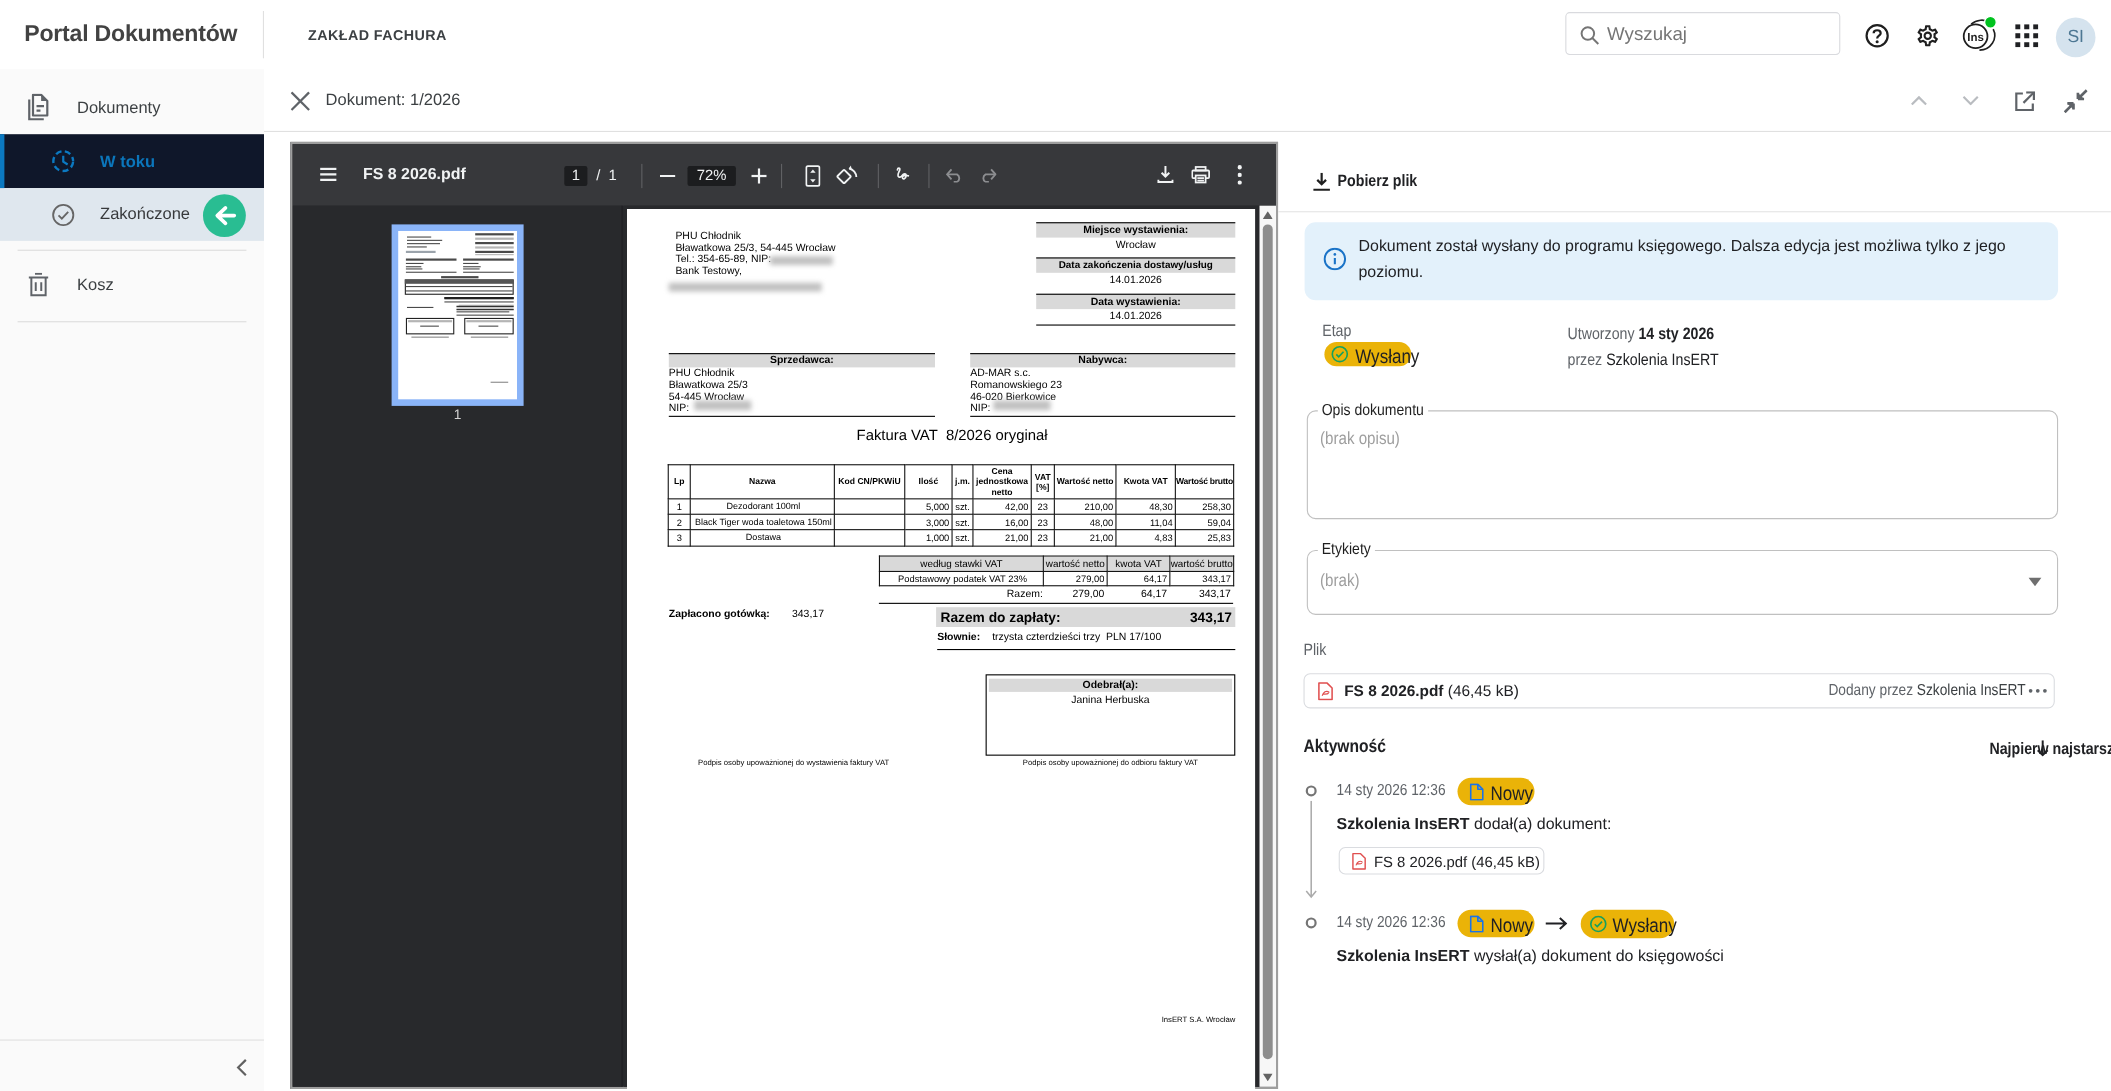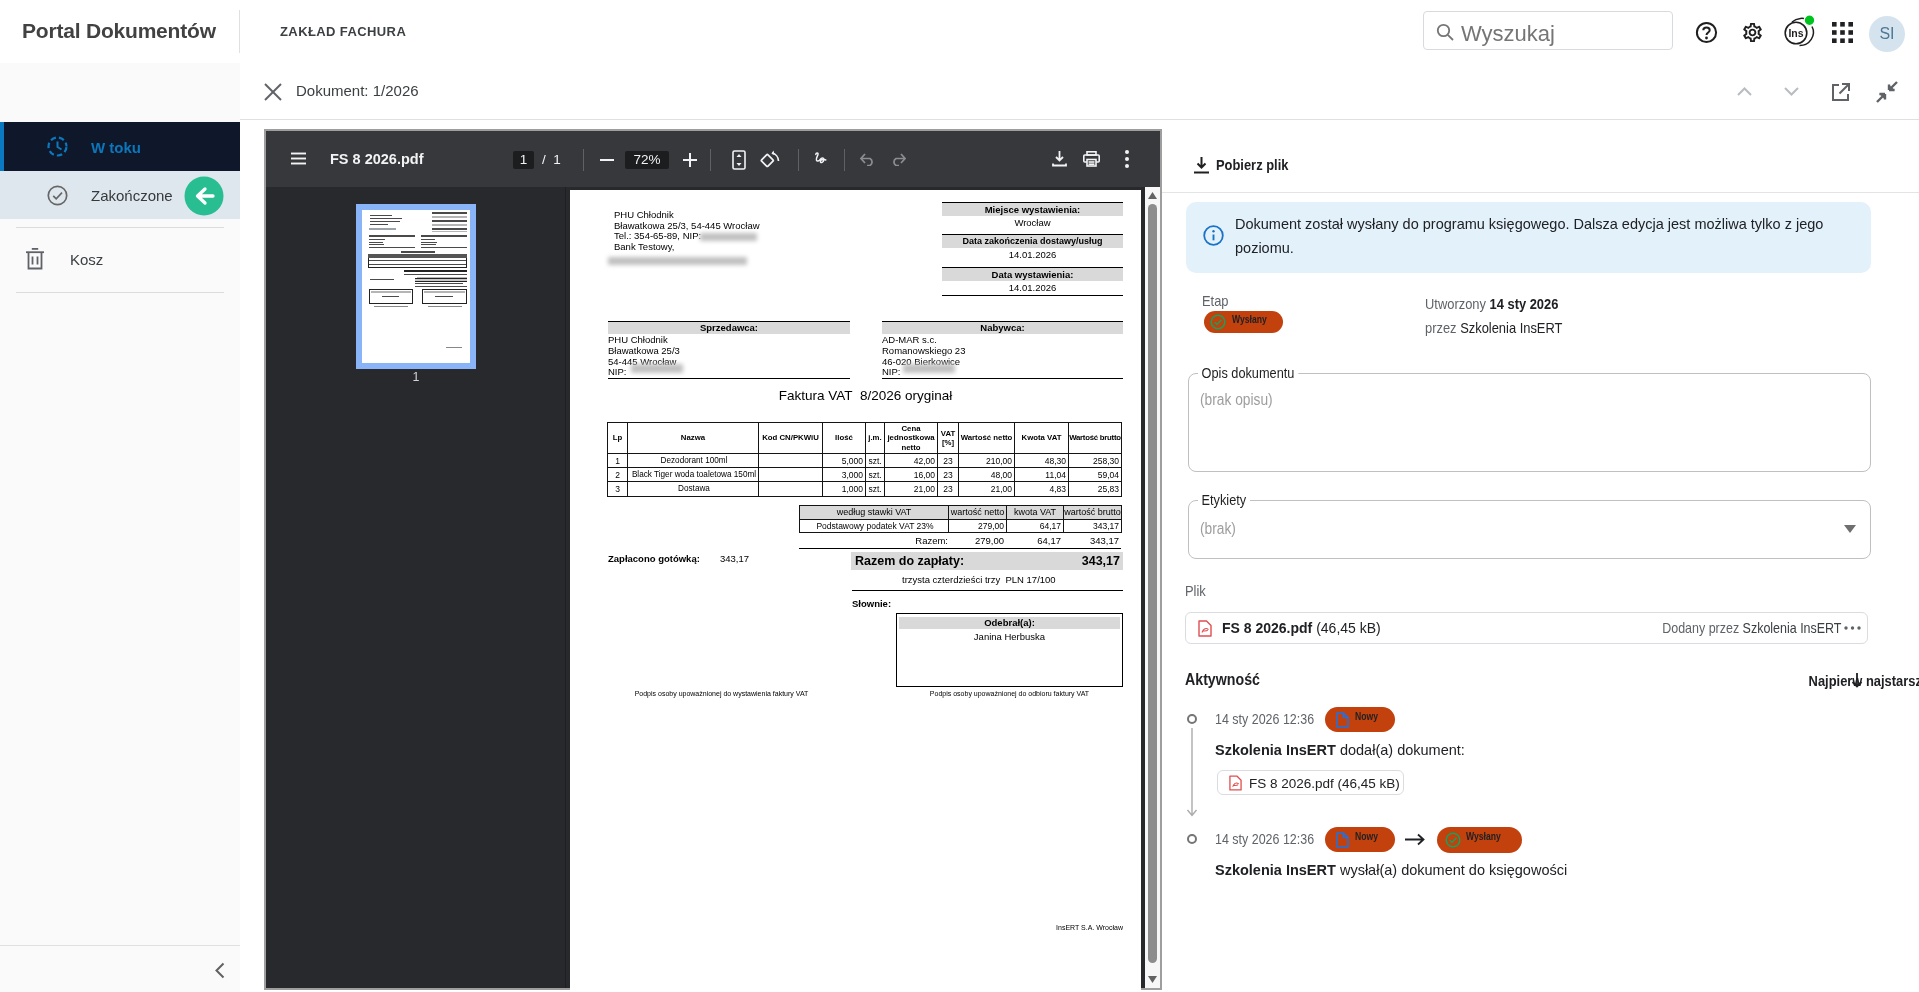--- a/index.html
+++ b/index.html
@@ -6,21 +6,21 @@
   * { margin:0; padding:0; box-sizing:border-box; }
   html,body { width:1919px; height:992px; overflow:hidden; background:#fff;
     font-family:"Liberation Sans", sans-serif; }
   .abs { position:absolute; }
   
   #topbar { position:absolute; left:0; top:0; width:1919px; height:63px; background:#fff; }
   #logo { position:absolute; left:22px; top:19px; font-size:21px; font-weight:700; color:#424242; letter-spacing:-0.2px;}
   #topdiv { position:absolute; left:239px; top:10px; width:1px; height:43px; background:#e0e0e0; }
   #company { position:absolute; left:280px; top:24px; font-size:13px; font-weight:700; color:#3c4043; letter-spacing:0.4px; }
   #search { position:absolute; left:1423px; top:11px; width:250px; height:39px; border:1px solid #d9dade; border-radius:4px; background:#fff; }
-  #search span { position:absolute; left:37px; top:9px; font-size:22px; color:#757575; }
+  #search span { position:absolute; left:37px; top:9px; font-size:17px; color:#757575; }
   
   #sidebar { position:absolute; left:0; top:63px; width:240px; height:929px; background:#fafafa; }
   .srow { position:absolute; left:0; width:240px; font-size:15px; color:#3c4043; }
   #row-dok  { top:12px;  height:46px; }
   #row-wtoku { top:59px; height:49px; background:#0f172a; }
   #row-zak  { top:108px; height:48px; background:#dfe7ee; }
   #row-kosz { top:173px; height:46px; }
   .srow .lbl { position:absolute; left:70px; top:50%; transform:translateY(-50%); font-weight:500; }
   #row-wtoku .lbl { left:91px; color:#0b76bb; font-weight:700; }
   #row-zak .lbl { left:91px; font-weight:400; color:#37393b;}
@@ -61,21 +61,21 @@
   #vtbl tr td { height:13.5px; }
   td.r { text-align:right; padding-right:2px; }
   td.l { text-align:center; padding-left:2px; }
   #itbl td.l { font-size:8.2px; }
   td.c { text-align:center; }
   
   .gray { color:#5f6368; }
   .sx { display:inline-block; transform:scaleX(0.86); transform-origin:0 50%; white-space:nowrap; }
   .sxr { display:inline-block; transform:scaleX(0.86); transform-origin:100% 50%; white-space:nowrap; }
   .dark { color:#202124; }
-  .pill { position:absolute; background:#c2410c; border-radius:13px; font-size:10px; color:#202124;font-weight:bold; }
+  .pill { position:absolute; background:#eab308; border-radius:13px; font-size:18px; color:#202124; }
   .fieldset { position:absolute; border:1px solid #c0c0c0; border-radius:8px; }
   .fieldset > .flabel { position:absolute; left:9px; top:-9px; background:#fff; padding:0 4px; font-size:14.5px; color:#1f1f1f; transform:scaleX(0.88); transform-origin:0 50%; }
 </style>
 </head>
 <body>
 
 <div id="topbar">
   <div id="logo">Portal Dokumentów</div>
   <div id="topdiv"></div>
   <div id="company">ZAKŁAD FACHURA</div>
@@ -114,20 +114,30 @@
       <rect x="16.4" y="8.2" width="4.6" height="4.6"></rect>
     <rect x="0" y="16.4" width="4.6" height="4.6"></rect>
       <rect x="8.2" y="16.4" width="4.6" height="4.6"></rect>
       <rect x="16.4" y="16.4" width="4.6" height="4.6"></rect>
   </svg>
 
   <div class="abs" style="left:1869px;top:16px;width:36px;height:36px;border-radius:50%;background:#d5e3ee;text-align:center;line-height:36px;font-size:16px;font-weight:500;color:#4d7793;">SI</div>
 </div>
 
 <div id="sidebar">
+  <div class="srow" id="row-dok">
+      <span class="lbl">Dokumenty</span>
+    <svg class="abs" style="left:24px;top:10px;" width="22" height="25" viewBox="0 0 22 25" fill="none" stroke="#5f6368" stroke-width="2">
+      <path d="M6 1.2 H13.4 L19 6.8 V20 H6 Z" stroke-linejoin="round"></path>
+      <path d="M13.4 1.2 L19 6.8 H13.4 Z" fill="#5f6368" stroke="none"></path>
+      <line x1="9.2" y1="11.5" x2="16" y2="11.5"></line>
+      <line x1="9.2" y1="15.5" x2="12.8" y2="15.5"></line>
+      <path d="M2.6 5.4 V23.4 H15.8"></path>
+    </svg>
+  </div>
   <div class="srow" id="row-wtoku">
       <span class="lbl">W toku</span>
     <svg class="abs" style="left:47px;top:14px;" width="21" height="21" viewBox="0 0 21 21" fill="none">
       <circle cx="10.5" cy="10.5" r="9" stroke="#0b79c1" stroke-width="2.2" stroke-dasharray="5.5 3.1" stroke-dashoffset="8"></circle>
       <path d="M10.5 5.5 V11 L14.5 13.5" stroke="#0b79c1" stroke-width="2"></path>
     </svg>
   </div>
   <div class="srow" id="row-zak">
       <span class="lbl">Zakończone</span>
     <svg class="abs" style="left:47px;top:14px;" width="21" height="21" viewBox="0 0 21 21" fill="none">
@@ -391,21 +401,21 @@
         </table>
       <div class="inv" style="left:229px;top:346px;width:149px;text-align:right;">Razem:</div>
       <div class="inv" style="left:378px;top:346px;width:56px;text-align:right;">279,00</div>
       <div class="inv" style="left:436px;top:346px;width:55px;text-align:right;">64,17</div>
       <div class="inv" style="left:493px;top:346px;width:56px;text-align:right;">343,17</div>
       <div class="abs" style="left:229px;top:358px;width:322px;height:1px;background:#000;"></div>
 
       <div class="inv" style="left:38px;top:364px;font-weight:700;">Zapłacono gotówką:</div>
       <div class="inv" style="left:150px;top:364px;">343,17</div>
       <div class="abs" style="left:281px;top:362px;width:272px;height:18px;background:#d9d9d9;font-size:12.5px;font-weight:700;line-height:18px;"><span style="padding-left:4px;">Razem do zapłaty:</span><span style="position:absolute;right:3px;">343,17</span></div>
-      <div class="inv" style="left:282px;top:385px;font-weight:700;margin-top:24px;">Słownie:</div>
+      <div class="inv" style="left:282px;top:385px;font-weight:700;">Słownie:</div>
       <div class="inv" style="left:332px;top:385px;">trzysta czterdzieści trzy&nbsp; PLN 17/100</div>
       <div class="abs" style="left:282px;top:400px;width:271px;height:1px;background:#000;"></div>
 
       <div class="abs" style="left:38px;top:500px;width:227px;text-align:center;font-size:7px;">Podpis osoby upoważnionej do wystawienia faktury VAT</div>
       <div class="abs" style="left:326px;top:423px;width:227px;height:74px;border:1px solid #000;">
         <div class="abs" style="left:2px;top:3px;width:221px;height:12px;background:#d9d9d9;text-align:center;font-size:9.5px;font-weight:700;line-height:12px;">Odebrał(a):</div>
         <div class="abs" style="left:0;top:17px;width:225px;text-align:center;font-size:9.5px;">Janina Herbuska</div>
       </div>
       <div class="abs" style="left:326px;top:500px;width:227px;text-align:center;font-size:7px;">Podpis osoby upoważnionej do odbioru faktury VAT</div>
       <div class="abs" style="left:453px;top:734px;width:100px;text-align:right;font-size:7px;">InsERT S.A. Wrocław</div>

